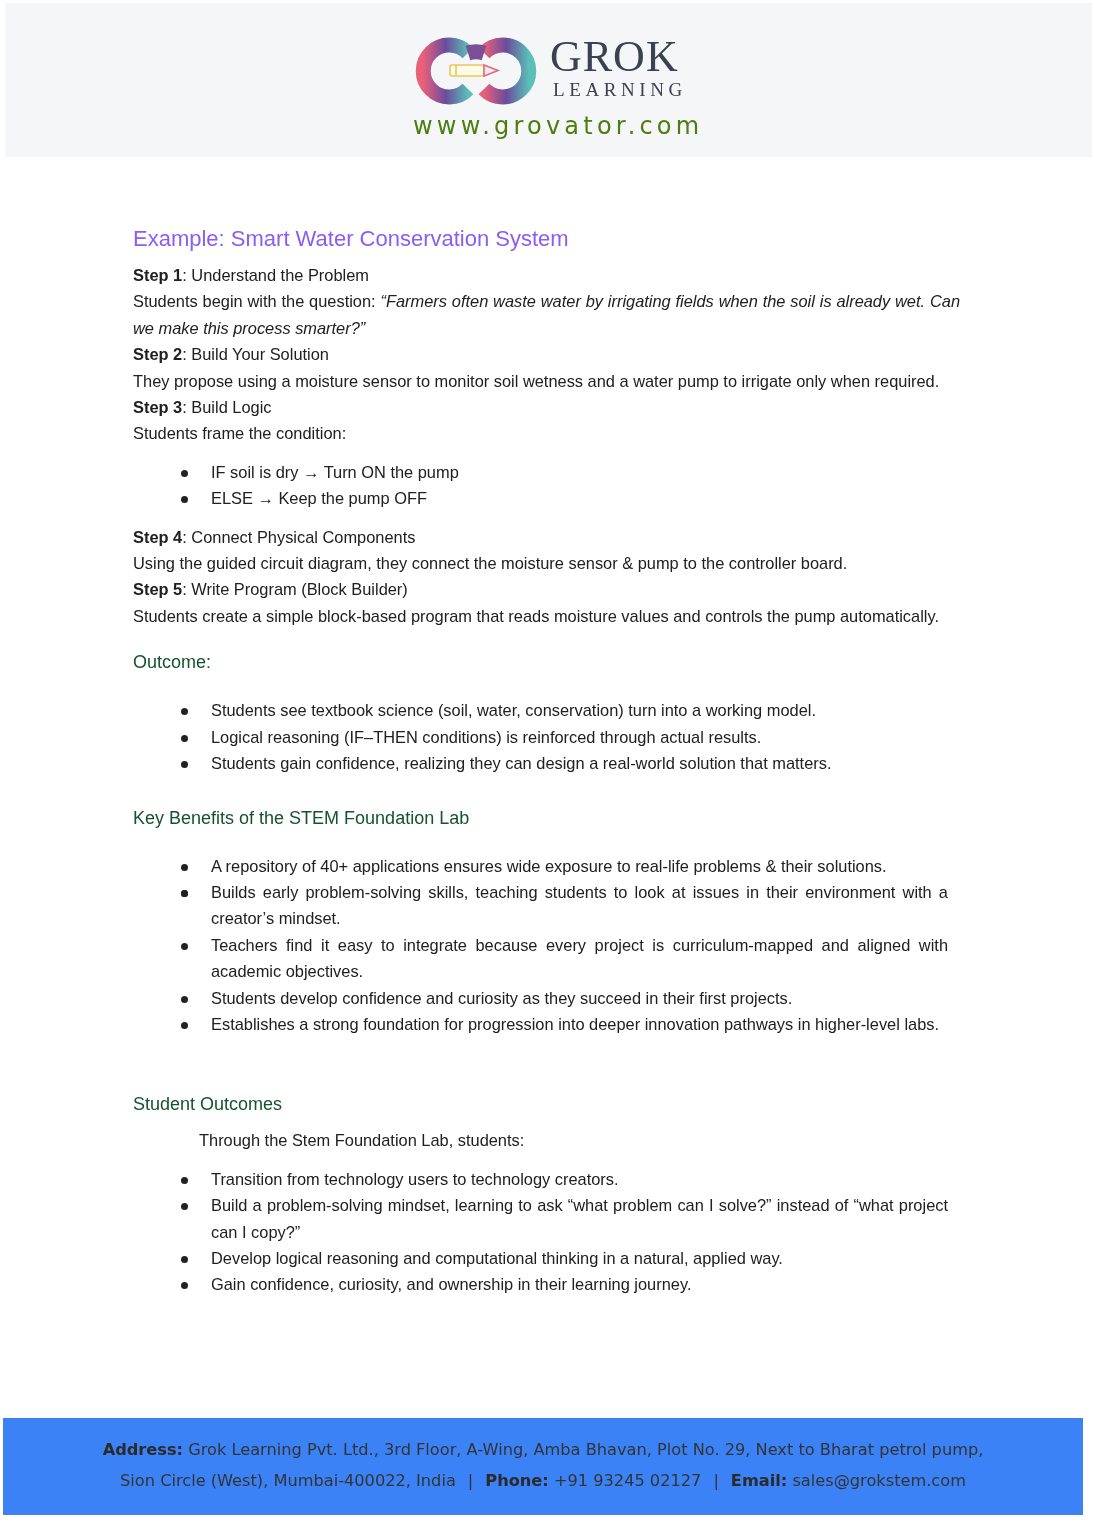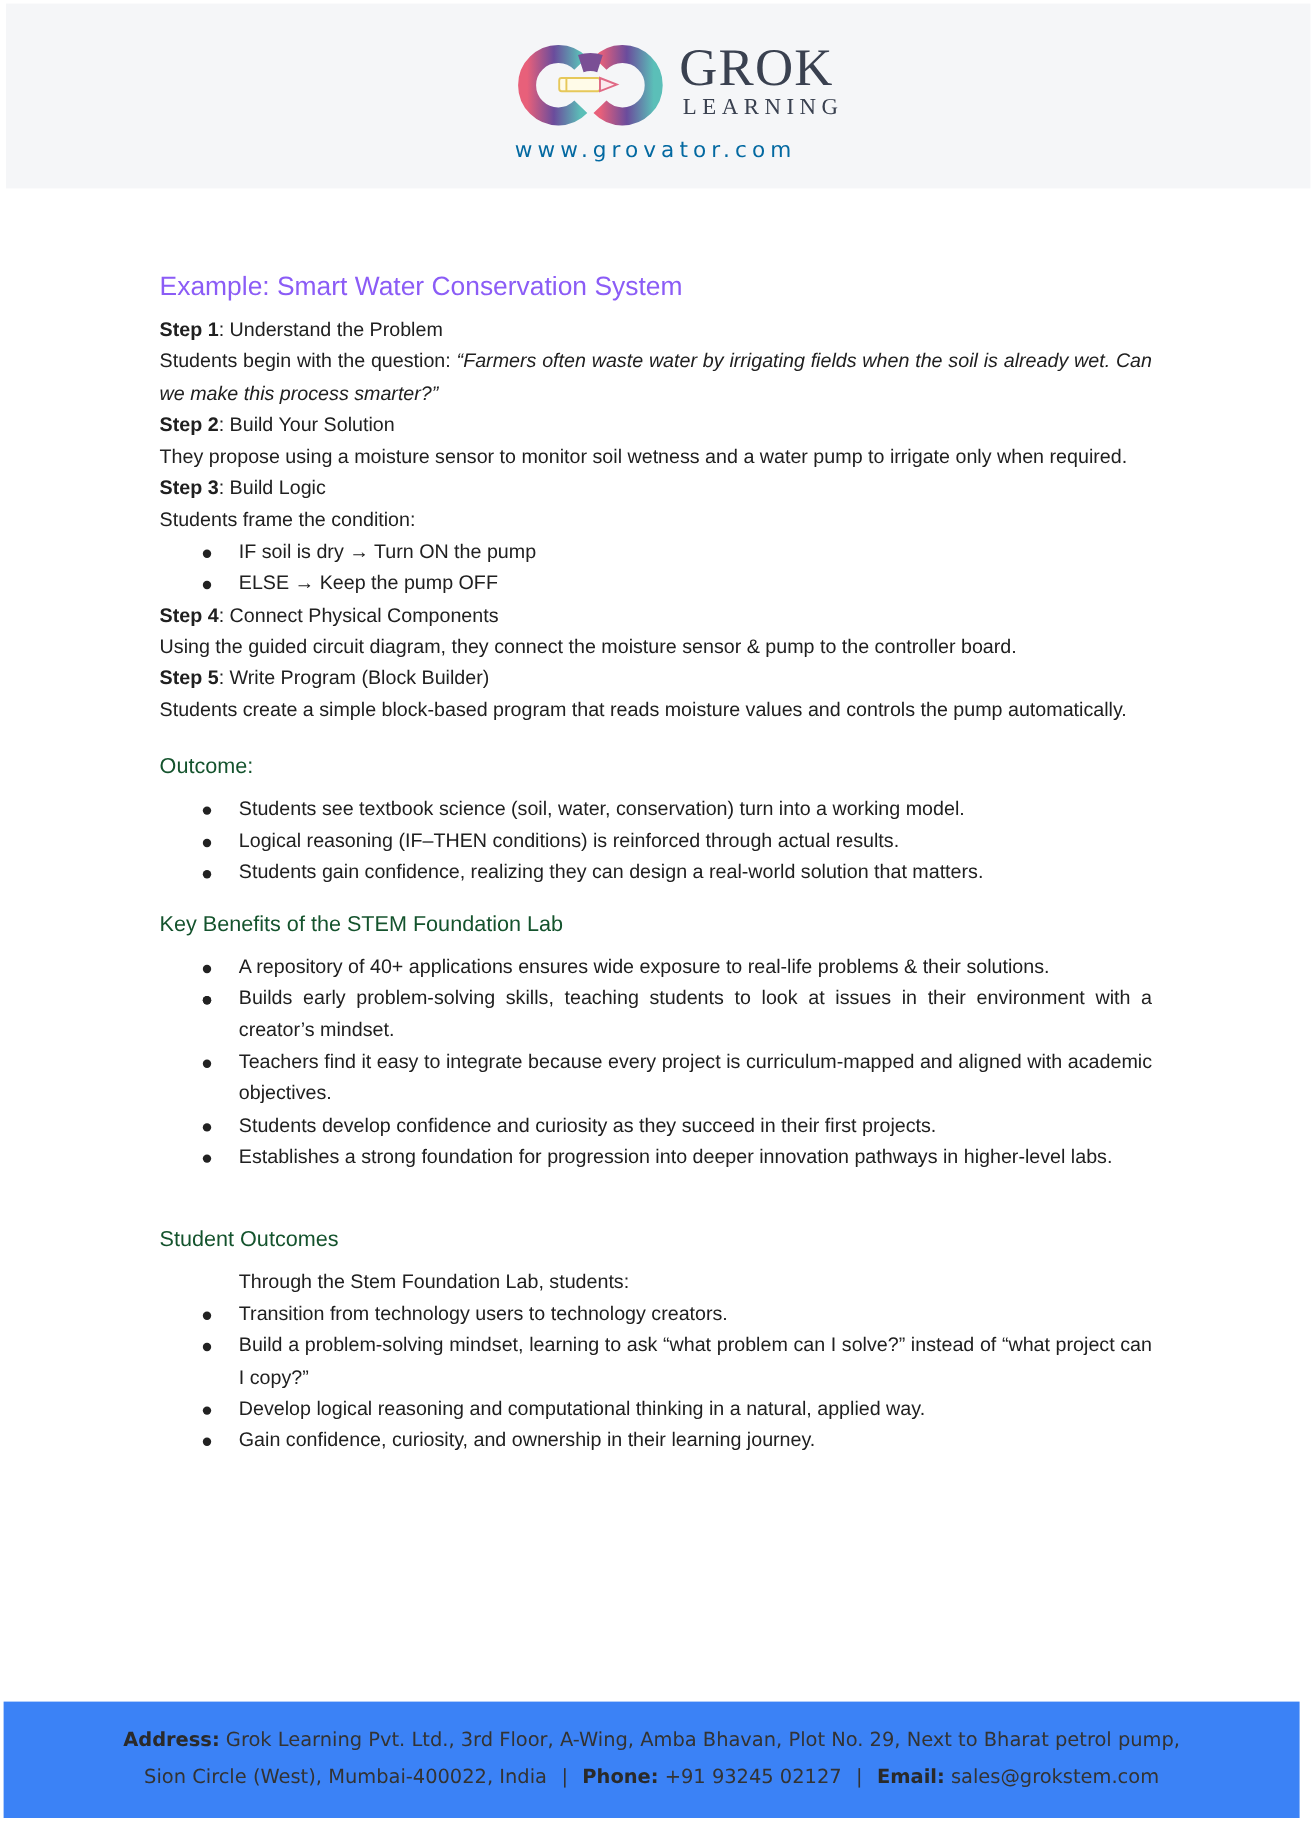--- a/index.html
+++ b/index.html
@@ -1,37 +1,37 @@
 <!DOCTYPE html>
 <html><head>
 <meta charset="utf-8">
 <style>
   html, body { margin: 0; padding: 0; background: #ffffff; }
   body { width: 1094px; height: 1536px; position: relative; overflow: hidden;
          font-family: "Liberation Sans", sans-serif; color: #1a1a1a; }
 
   .header-band { position: absolute; left: 5px; top: 3px; width: 1087px; height: 154px;
                  background: #f5f6f8; }
-  .logo-wrap { position: absolute; left: 405px; top: 32px; width: 300px; height: 100px; margin-left: 16px; }
+  .logo-wrap { position: absolute; left: 405px; top: 32px; width: 300px; height: 100px; }
   .logo-mark { position: absolute; left: 0; top: 0; width: 132px; height: 72px; }
   .logo-grok { position: absolute; left: 140px; top: -2px; font-family: "Liberation Serif", serif;
                font-size: 44px; letter-spacing: 1px; color: #3a4150; line-height: 48px; }
   .logo-learning { position: absolute; left: 143px; top: 44px; font-family: "Liberation Serif", serif;
                    font-size: 19px; letter-spacing: 4.6px; color: #3a4150; line-height: 22px; }
   .logo-url { position: absolute; left: 3px; top: 80px; font-family: "DejaVu Sans", sans-serif;
-              font-size: 18px; letter-spacing: 4.2px; color: #0369a1; line-height: 22px; }
+              font-size: 24px; letter-spacing: 4.2px; color: #4d7c0f; line-height: 22px; }
 
   .content { position: absolute; left: 133px; top: 222px; width: 827px;
              font-size: 16.4px; line-height: 26.4px; color: #202020; }
   .h1 { font-size: 22px; color: #8b5cf6; line-height: 34px; margin: 0 0 6px 0; font-weight: normal; }
   .h2 { font-size: 18px; color: #14532d; line-height: 30px; margin: 0; font-weight: normal; }
   p { margin: 0; text-align: justify; }
   .step-label { font-weight: bold; }
   .q { font-style: italic; }
-  ul { list-style: none; margin: 0; padding: 0; }
+  ul { list-style: none; margin: 12px; padding: 0; }
   li { position: relative; padding-left: 66px; text-align: justify; }
   li .bullet { position: absolute; left: 36px; top: 11px; width: 7px; height: 7px;
                border-radius: 50%; background: #222; }
   .gap-outcome { height: 18px; }
   .gap-after-h2 { height: 8px; }
   .gap-key { height: 14px; }
   .gap-student { height: 40px; }
   .intro-indent { padding-left: 66px; }
 
   .footer-band { position: absolute; left: 3px; top: 1418px; width: 1080px; height: 97px;

